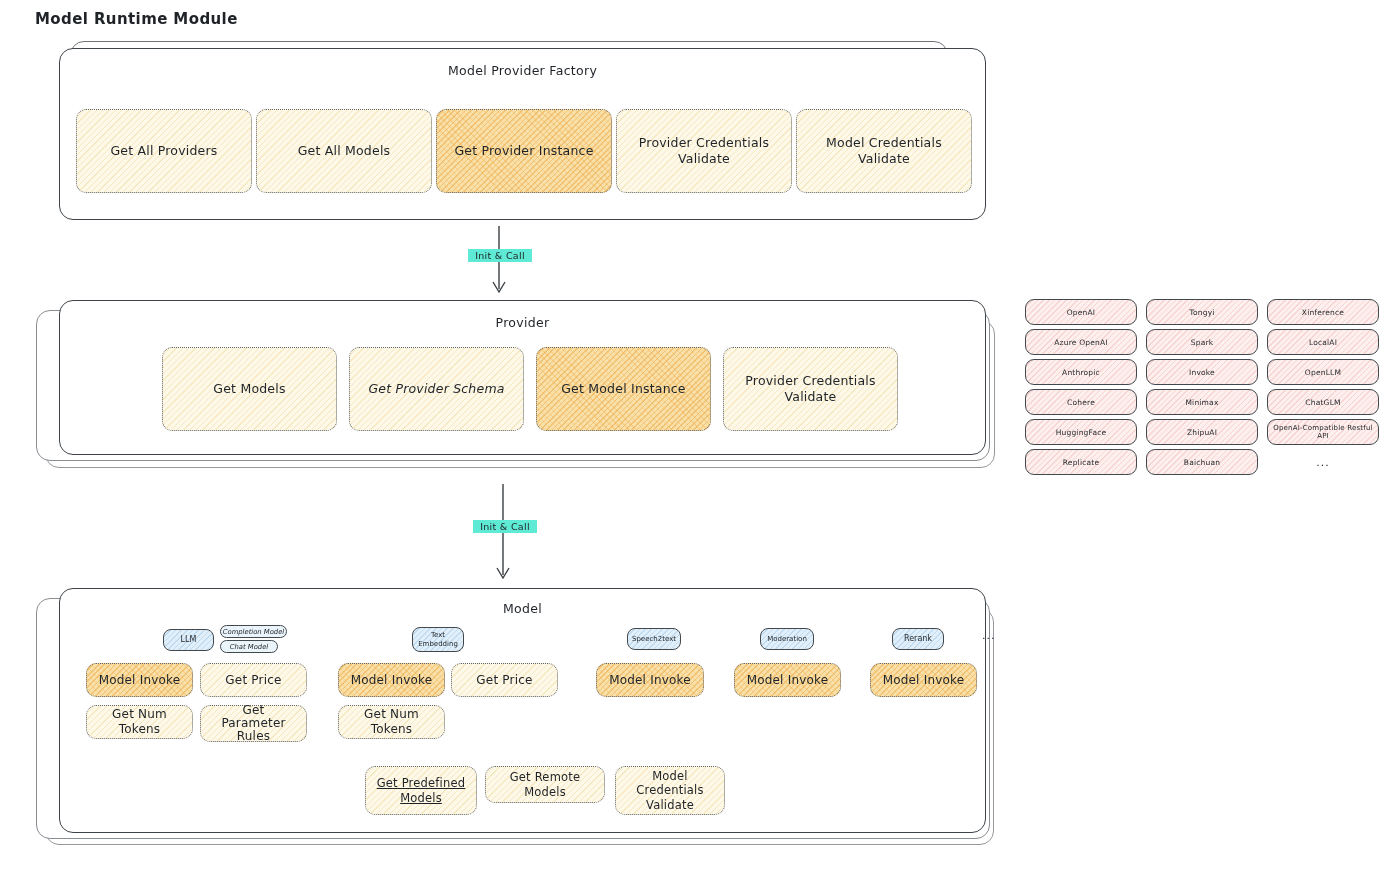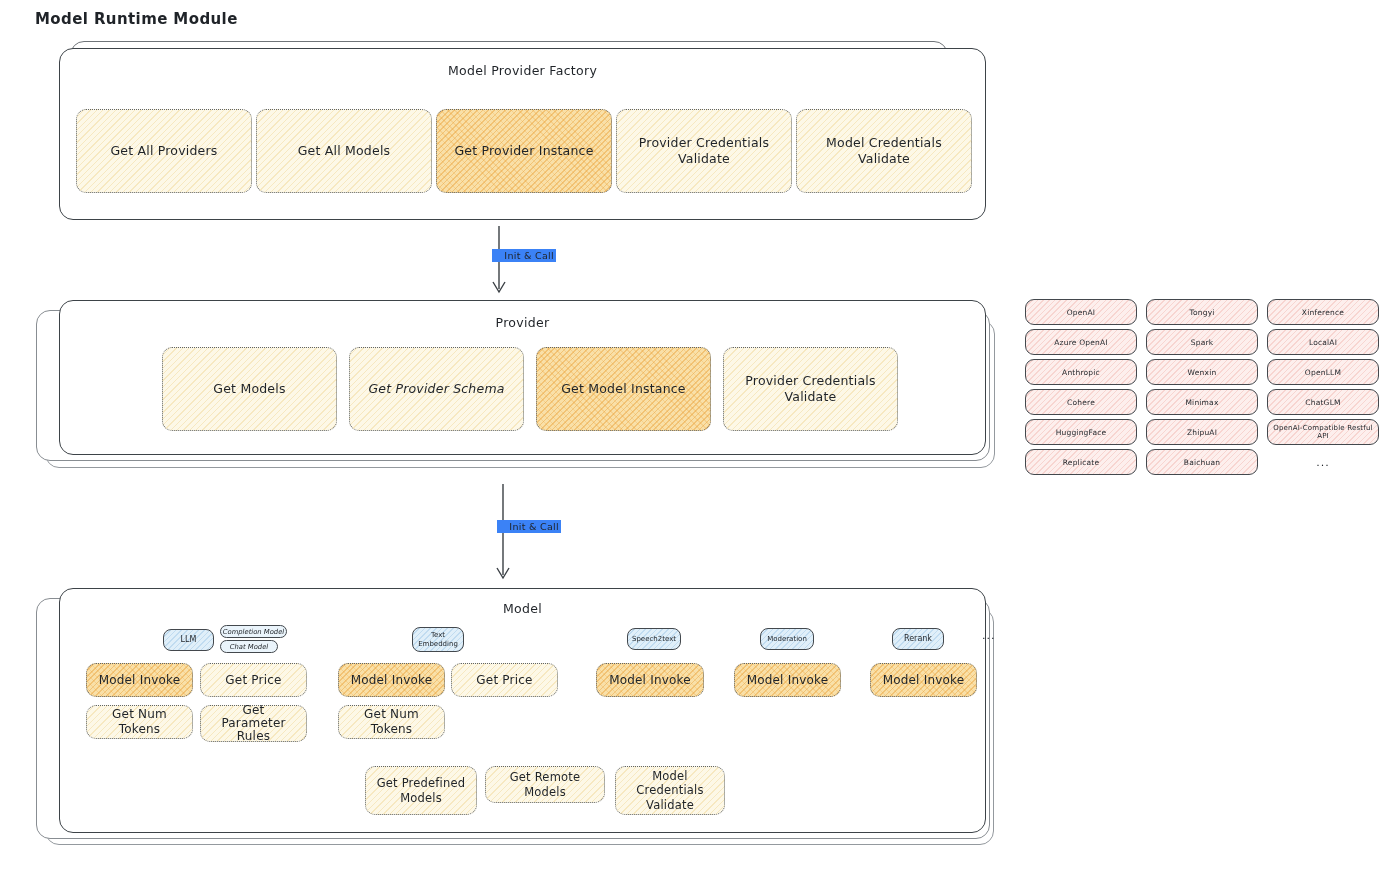--- a/index.html
+++ b/index.html
@@ -45,21 +45,21 @@
         background-image:repeating-linear-gradient(135deg,rgba(120,175,220,.30) 0px,rgba(120,175,220,.30) 1px,transparent 1px,transparent 4px);}
   .smalltag{position:absolute;box-sizing:border-box;border:1.2px solid #43484d;border-radius:7px;
         display:flex;align-items:center;justify-content:center;font-size:6.8px;
         background:#eaf4fb;font-style:italic;}
   .tags-more{position:absolute;font-size:11px;letter-spacing:1px;}
 
   .mbox{position:absolute;font-size:12px;}
 
   
   .arrow{position:absolute;z-index:2;}
-  .arrow-label{position:absolute;z-index:3;background:#3b82f6;text-align:right;font-size:9.5px;letter-spacing:.3px;padding:1px 2px;margin-left:24px;}
+  .arrow-label{position:absolute;z-index:3;background:#5eead4;text-align:center;font-size:9.5px;letter-spacing:.3px;padding:1px 2px;}
 </style>
 </head>
 <body>
 
 <div id="canvas">
 
   <div class="page-title">Model Runtime Module</div>
 
   <div class="panel" style="left:28px;top:48px;width:958px;height:172px;">
     <div class="stack" style="left:42px;right:38px;top:-7px;height:90px;border-color:#6f7479;"></div>
@@ -98,21 +98,21 @@
   </div>
 
   <div class="pgrid">
     <div class="pbox">OpenAI</div>
     <div class="pbox">Tongyi</div>
     <div class="pbox">Xinference</div>
     <div class="pbox">Azure OpenAI</div>
     <div class="pbox">Spark</div>
     <div class="pbox">LocalAI</div>
     <div class="pbox">Anthropic</div>
-    <div class="pbox">Wenxin</div>
+    <div class="pbox">Invoke</div>
     <div class="pbox">OpenLLM</div>
     <div class="pbox">Cohere</div>
     <div class="pbox">Minimax</div>
     <div class="pbox">ChatGLM</div>
     <div class="pbox">HuggingFace</div>
     <div class="pbox">ZhipuAI</div>
     <div class="pbox" style="font-size:7px;">OpenAI-Compatible Restful API</div>
     <div class="pbox">Replicate</div>
     <div class="pbox">Baichuan</div>
     <div class="grid-ellipsis">...</div>
@@ -147,19 +147,19 @@
       <div class="ybox mbox" style="left:140px;top:116px;width:107px;height:37px;line-height:1.1;">Get Parameter Rules</div>
 
       <div class="ybox hl mbox" style="left:278px;top:74px;width:107px;height:34px;">Model Invoke</div>
       <div class="ybox mbox" style="left:391px;top:74px;width:107px;height:34px;">Get Price</div>
       <div class="ybox mbox" style="left:278px;top:116px;width:107px;height:34px;">Get Num Tokens</div>
 
       <div class="ybox hl mbox" style="left:536px;top:74px;width:108px;height:34px;">Model Invoke</div>
       <div class="ybox hl mbox" style="left:674px;top:74px;width:107px;height:34px;">Model Invoke</div>
       <div class="ybox hl mbox" style="left:810px;top:74px;width:107px;height:34px;">Model Invoke</div>
 
-      <div class="ybox mbox" style="left:305px;top:177px;width:112px;height:49px;font-size:11.5px;">Get Predefined Models</div>
+      <div class="ybox mbox" style="left:305px;top:177px;width:112px;height:49px;font-size:11.5px;text-decoration:underline;">Get Predefined Models</div>
       <div class="ybox mbox" style="left:425px;top:177px;width:120px;height:37px;font-size:11.5px;">Get Remote Models</div>
       <div class="ybox mbox" style="left:555px;top:177px;width:110px;height:49px;font-size:11.5px;">Model Credentials Validate</div>
     </div>
   </div>
 
 </div>
 
 </body></html>

